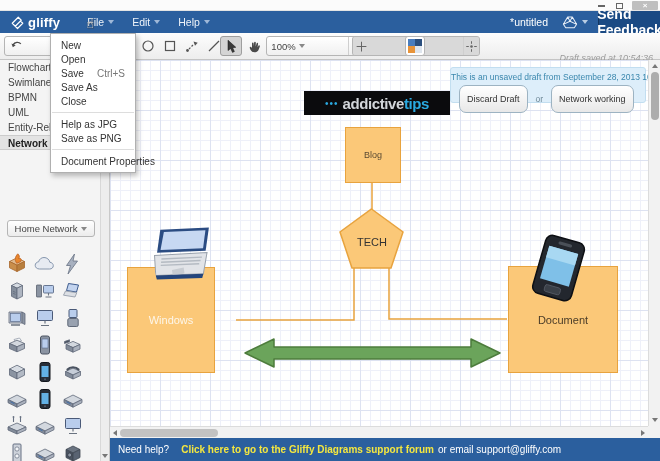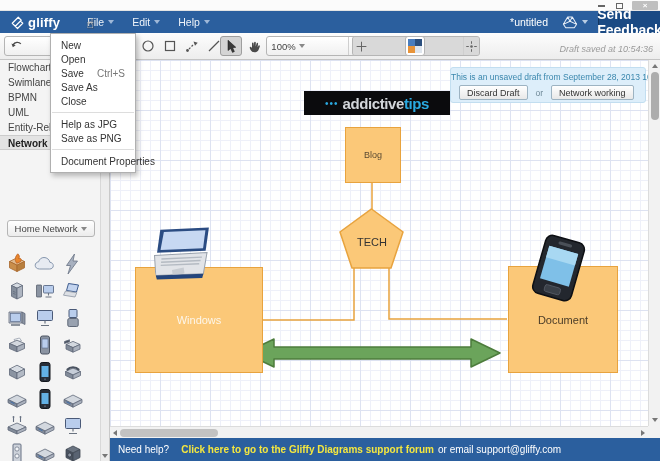--- a/index.html
+++ b/index.html
@@ -48,21 +48,21 @@
   #tool-cursor{left:220px;width:22px;} #tool-hand{left:243px;width:22px;}
   #grp-zoom{left:266px;}
   #zoom-select{width:42px;font-size:9.5px;color:#444;}
   #zoom-select .caret{border-top-color:#888;margin-left:3px;}
   #zoom-in,#zoom-out{width:19px;}
   #grp-grid{left:352px;background:#d9d9d9;}
   #grp-grid .tb-cell{width:16px;background:#d9d9d9;}
   #btn-colors{left:405px;width:20px;height:20px;border:1px solid #b5b5b5;border-radius:3px;background:#fff;}
   .color-grid{display:grid;grid-template-columns:7px 7px;grid-template-rows:7px 7px;}
   .color-grid i{display:block;}
-  #draft-status{position:absolute;right:7px;top:11px;font-size:9px;font-style:italic;color:#9a9a9a;}
+  #draft-status{position:absolute;right:7px;top:20px;font-size:9px;font-style:italic;color:#9a9a9a;}
 
   
   #file-menu{position:absolute;left:50px;top:33px;width:86px;background:#fff;border:1px solid #b0b0b0;box-shadow:2px 3px 5px rgba(0,0,0,.25);z-index:60;padding:4px 0;}
   .fm-item{display:flex;justify-content:space-between;align-items:center;height:14px;padding:0 10px;font-size:10px;color:#333;white-space:nowrap;}
   .fm-short{color:#777;margin-left:8px;}
   .fm-sep{border-top:1px solid #ddd;margin:4px 1px;}
 
   
   #sidebar{position:absolute;left:0;top:60px;width:110px;height:401px;background:#f4f4f4;border-right:1px solid #c9c9c9;overflow:hidden;}
   .cat{height:15px;line-height:15px;font-size:10px;color:#444;padding-left:8px;white-space:nowrap;overflow:hidden;}
@@ -81,33 +81,33 @@
       linear-gradient(to bottom,#dde2f1 1px,transparent 1px),
       linear-gradient(to right,#eef0f9 1px,transparent 1px),
       linear-gradient(to bottom,#eef0f9 1px,transparent 1px);
     background-size:50px 50px,50px 50px,10px 10px,10px 10px;}
   #diagram-svg{position:absolute;left:0;top:0;}
   .conn{fill:none;stroke:var(--shape-stroke);stroke-width:1.5;}
   .orange-shape{fill:var(--shape-fill);stroke:var(--shape-stroke);stroke-width:1.5;}
   .green-arrow{fill:var(--arrow-green);stroke:var(--arrow-green-stroke);stroke-width:1.5;stroke-linejoin:round;}
   .node{position:absolute;background:var(--shape-fill);border:1.5px solid var(--shape-stroke);display:flex;align-items:center;justify-content:center;}
   #node-blog{left:235px;top:67px;width:56px;height:56px;font-size:9px;color:#5a4b33;}
-  #node-windows{left:17px;top:207px;width:128px;height:106px;font-size:11px;color:#fdf6ea;margin-left:8px;}
+  #node-windows{left:17px;top:207px;width:88px;height:106px;font-size:11px;color:#fdf6ea;}
   #node-android{left:398px;top:206px;width:110px;height:107px;font-size:11px;color:#4a3c28;}
   #tech-label{position:absolute;left:230px;top:176px;width:64px;text-align:center;font-size:11px;color:#333;}
   #laptop-img{position:absolute;left:42px;top:163px;transform:rotate(-12deg);z-index:3;}
   #phone-img{position:absolute;left:426px;top:176px;transform:rotate(16deg);z-index:3;}
   #brand-logo{position:absolute;left:194px;top:31px;width:146px;height:24px;background:#0b0b0d;display:flex;align-items:center;justify-content:center;z-index:2;}
   #brand-dots{color:var(--brand-cyan);font-size:10px;letter-spacing:1px;margin-right:4px;}
   #brand-main{color:#d3d6da;font-size:15px;font-weight:bold;letter-spacing:-0.4px;}
   #brand-accent{color:var(--brand-cyan);font-size:15px;font-weight:bold;letter-spacing:-0.4px;}
   #draft-notice{position:absolute;left:340px;top:7px;width:196px;height:36px;background:var(--notice-bg);border:1px solid var(--notice-border);border-radius:3px;z-index:2;}
   #draft-notice-msg{font-size:8.5px;color:var(--notice-text);text-align:center;margin-top:4px;white-space:nowrap;}
   #draft-notice-row{display:flex;align-items:center;margin:3px 0 0 8px;}
-  .mini-btn{height:15px;border:1px solid #9db3c2;border-radius:2px;background:linear-gradient(#fff,#e8e8e8);font-size:9px;color:#333;display:flex;align-items:center;justify-content:center;padding:0 7px;}
+  .mini-btn{height:28px;border:1px solid #9db3c2;border-radius:7px;background:linear-gradient(#fff,#e8e8e8);font-size:9px;color:#333;display:flex;align-items:center;justify-content:center;padding:0 7px;}
   #or-label{font-size:8.5px;color:#6d8796;margin:0 8px;}
 
   
   #v-scroll{position:absolute;left:648px;top:60px;width:12px;height:366px;background:#f2f2f2;border-left:1px solid #dcdcdc;}
   #v-thumb{position:absolute;left:2px;top:12px;width:8px;height:48px;background:#adadad;border-radius:4px;}
   .arr{position:absolute;width:0;height:0;}
   #v-up{left:3px;top:4px;border-left:3px solid transparent;border-right:3px solid transparent;border-bottom:4px solid #777;}
   #v-down{left:3px;bottom:4px;border-left:3px solid transparent;border-right:3px solid transparent;border-top:4px solid #777;}
   #h-scroll{position:absolute;left:110px;top:426px;width:538px;height:12px;background:#f2f2f2;border-top:1px solid #dcdcdc;}
   #h-thumb{position:absolute;left:10px;top:2px;width:98px;height:8px;background:#c2c2c2;border-radius:4px;}

